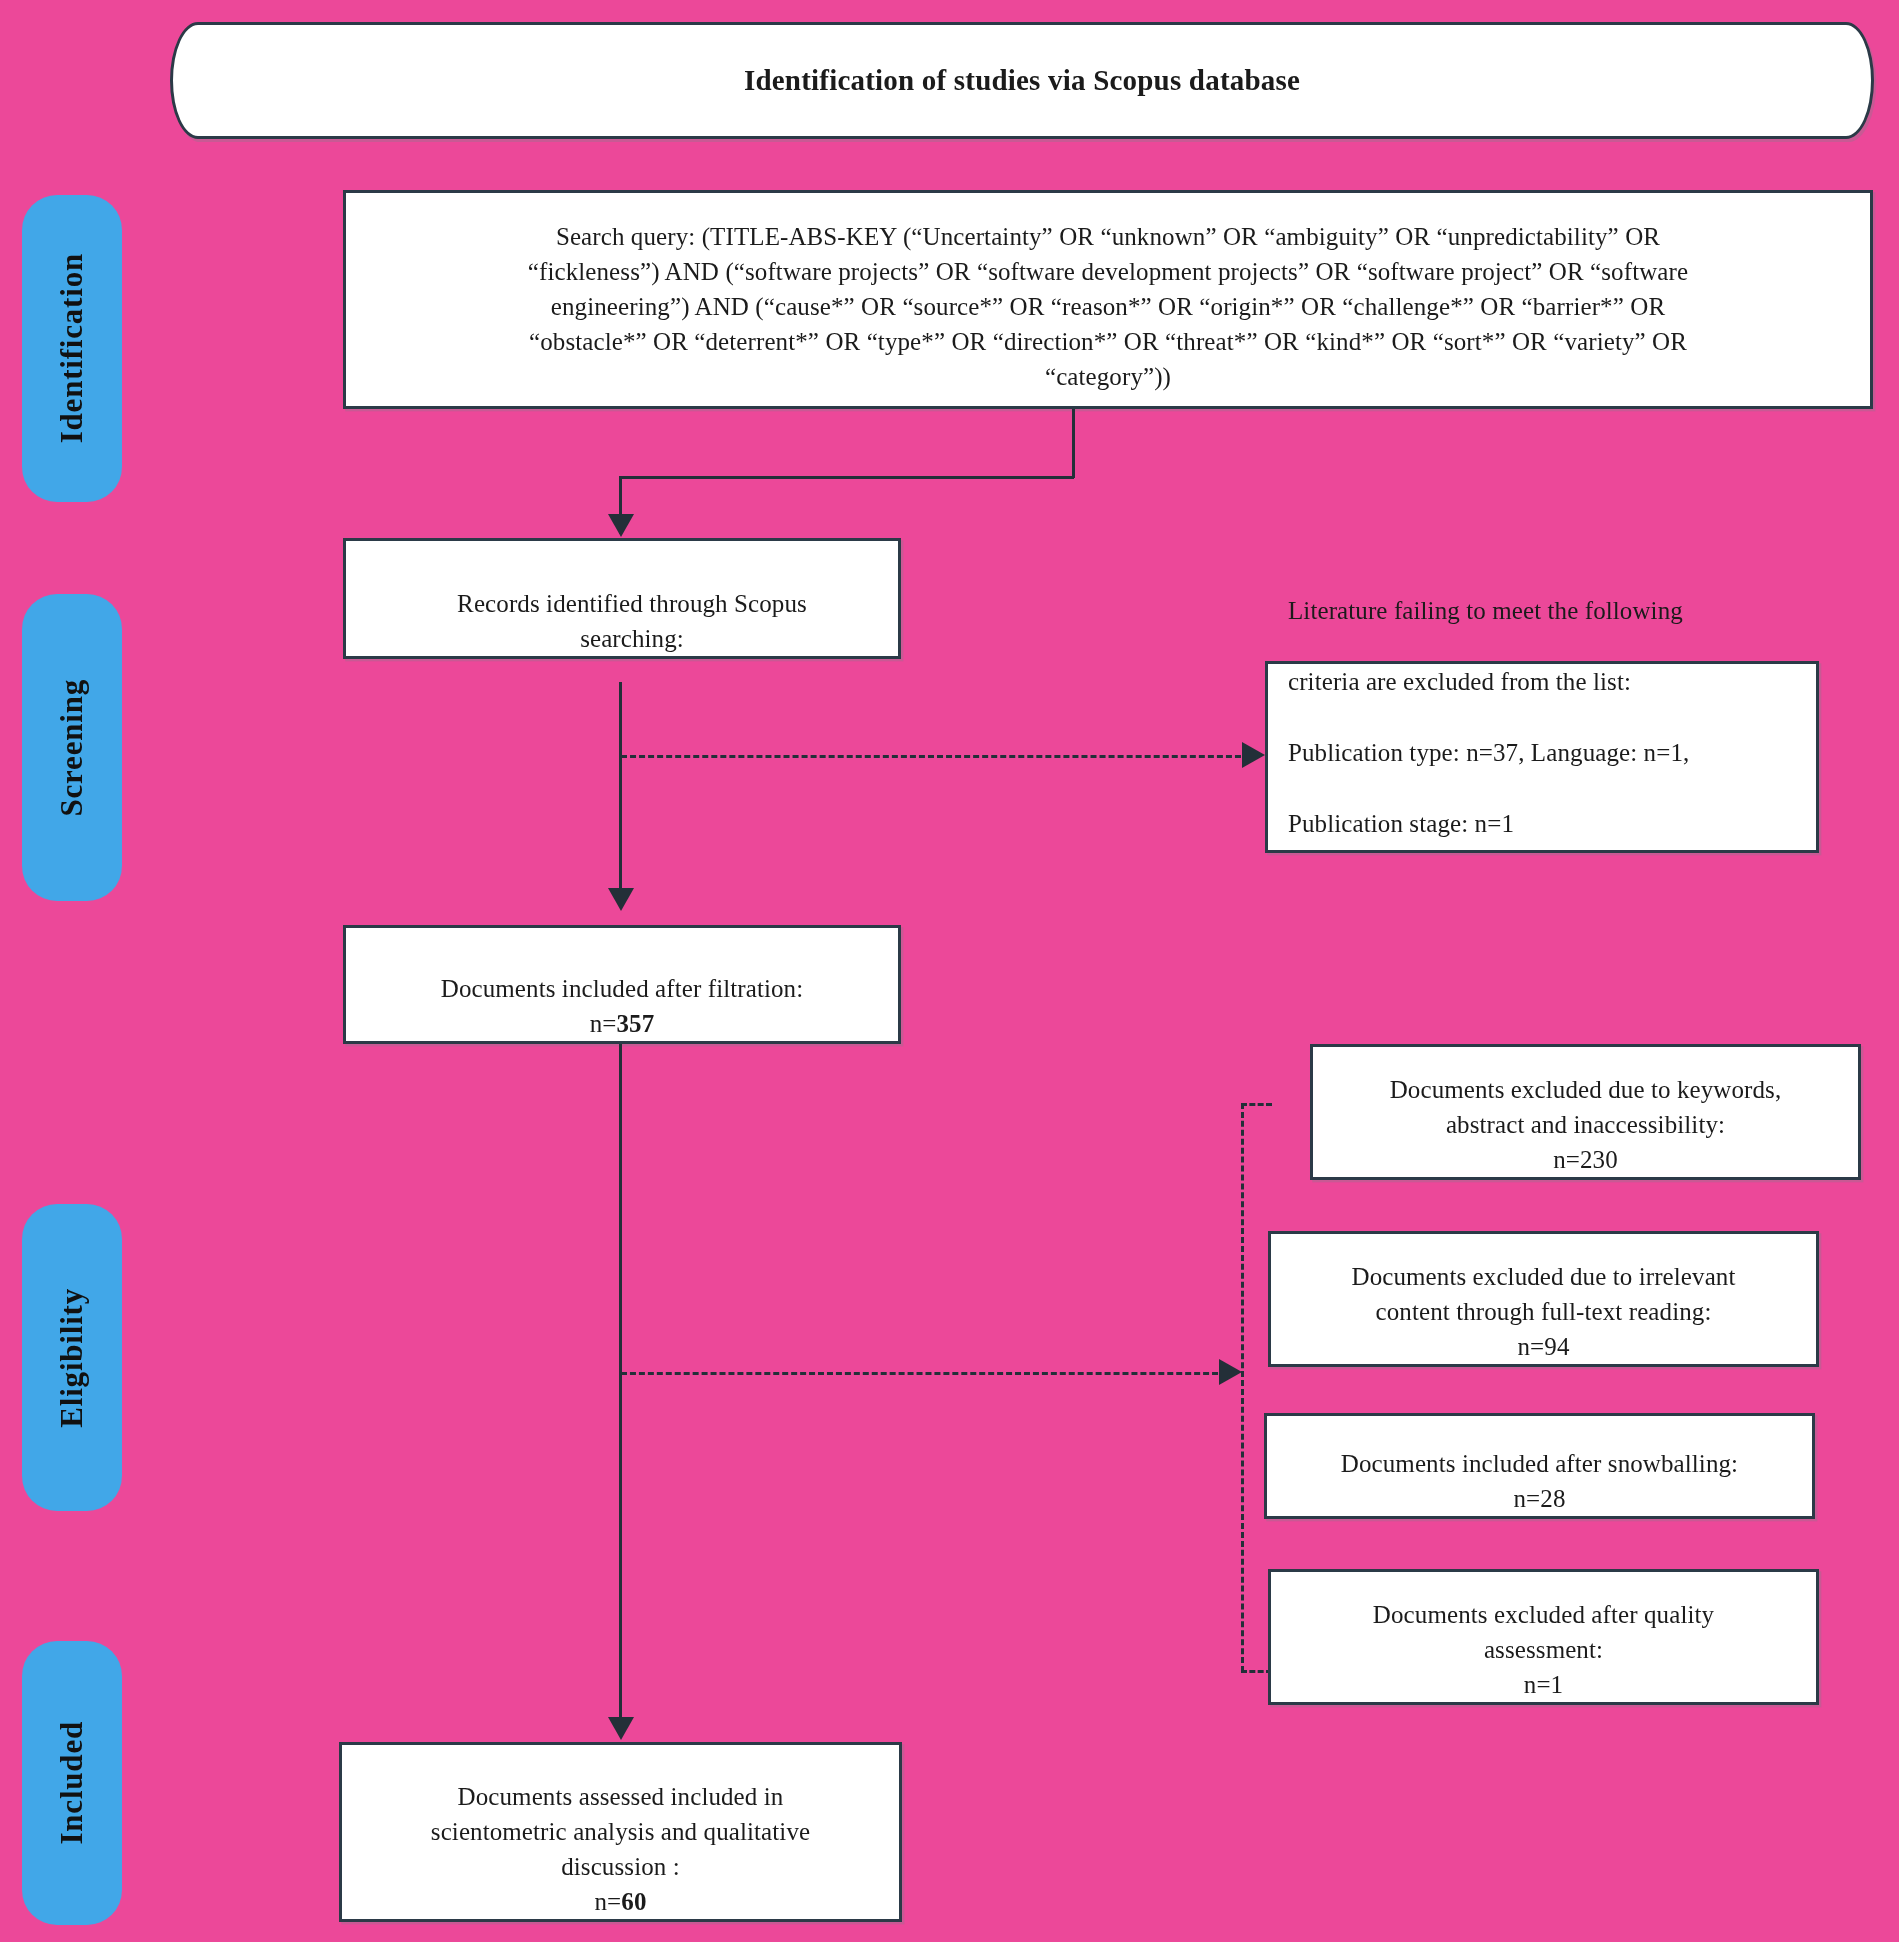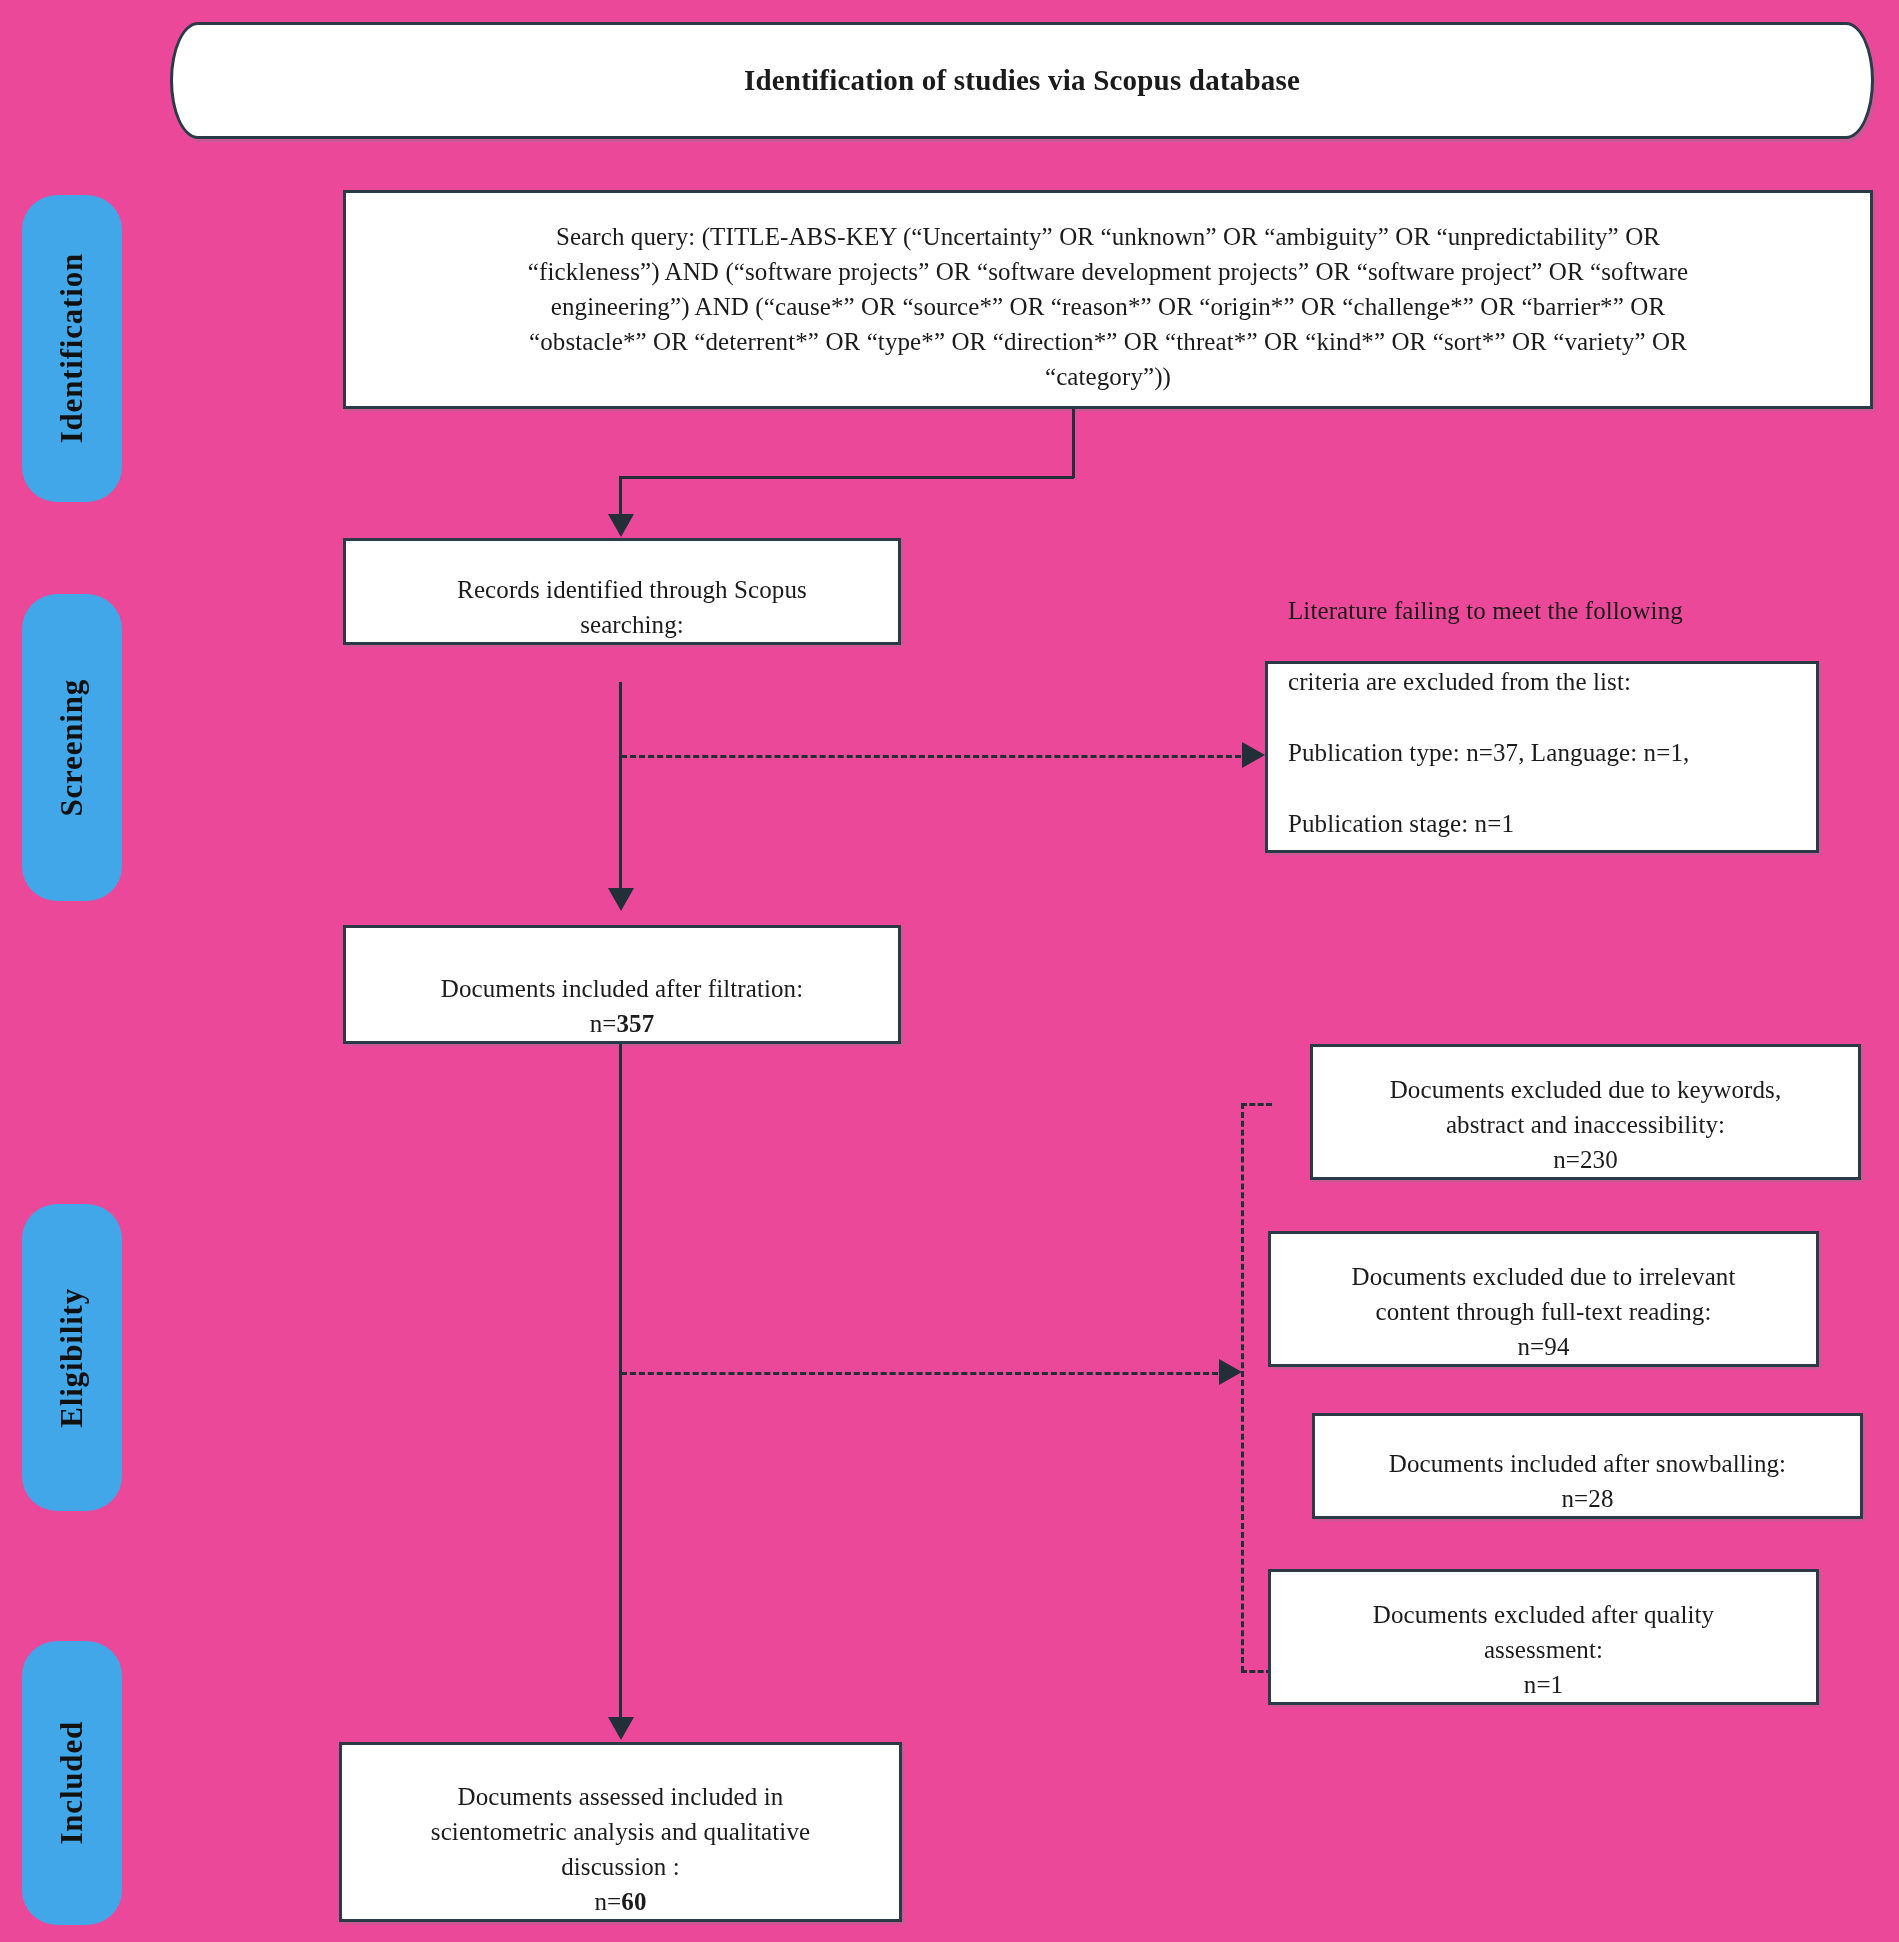--- a/index.html
+++ b/index.html
@@ -147,21 +147,21 @@
     <div class="line query-text">engineering”) AND (“cause*” OR “source*” OR “reason*” OR “origin*” OR “challenge*” OR “barrier*” OR</div>
     <div class="line query-text">“obstacle*” OR “deterrent*” OR “type*” OR “direction*” OR “threat*” OR “kind*” OR “sort*” OR “variety” OR</div>
     <div class="line query-text">“category”))</div>
   </div>
 
   <div class="vline" style="left:1072px; top:409px; height:69px;"></div>
   <div class="hline" style="left:619px; top:476px; width:455px;"></div>
   <div class="vline" style="left:619px; top:476px; height:58px;"></div>
   <div class="arrow-down" style="left:608px; top:514px;"></div>
 
-  <div class="box" style="left:343px; top:538px; width:558px; height:107px;padding-left:20px;">
+  <div class="box" style="left:343px; top:538px; width:558px; height:121px;padding-left:20px;">
     <div class="line node-text">Records identified through Scopus</div>
     <div class="line node-text">searching:</div>
   </div>
 
   <div class="vline" style="left:619px; top:682px; height:222px;"></div>
   <div class="arrow-down" style="left:608px; top:888px;"></div>
 
   <div class="hdash" style="left:621px; top:755px; width:629px;"></div>
   <div class="arrow-right" style="left:1242px; top:742px;"></div>
 
@@ -194,21 +194,21 @@
     <div class="line node-text">abstract and inaccessibility:</div>
     <div class="line node-text">n=230</div>
   </div>
 
   <div class="box" style="left:1268px; top:1231px; width:551px; height:136px;">
     <div class="line node-text">Documents excluded due to irrelevant</div>
     <div class="line node-text">content through full-text reading:</div>
     <div class="line node-text">n=94</div>
   </div>
 
-  <div class="box" style="left:1312px; top:1413px; width:551px; height:106px;">
+  <div class="box" style="left:1264px; top:1413px; width:551px; height:106px;">
     <div class="line node-text">Documents included after snowballing:</div>
     <div class="line node-text">n=28</div>
   </div>
 
   <div class="box" style="left:1268px; top:1569px; width:551px; height:136px;">
     <div class="line node-text">Documents excluded after quality</div>
     <div class="line node-text">assessment:</div>
     <div class="line node-text">n=1</div>
   </div>
 

